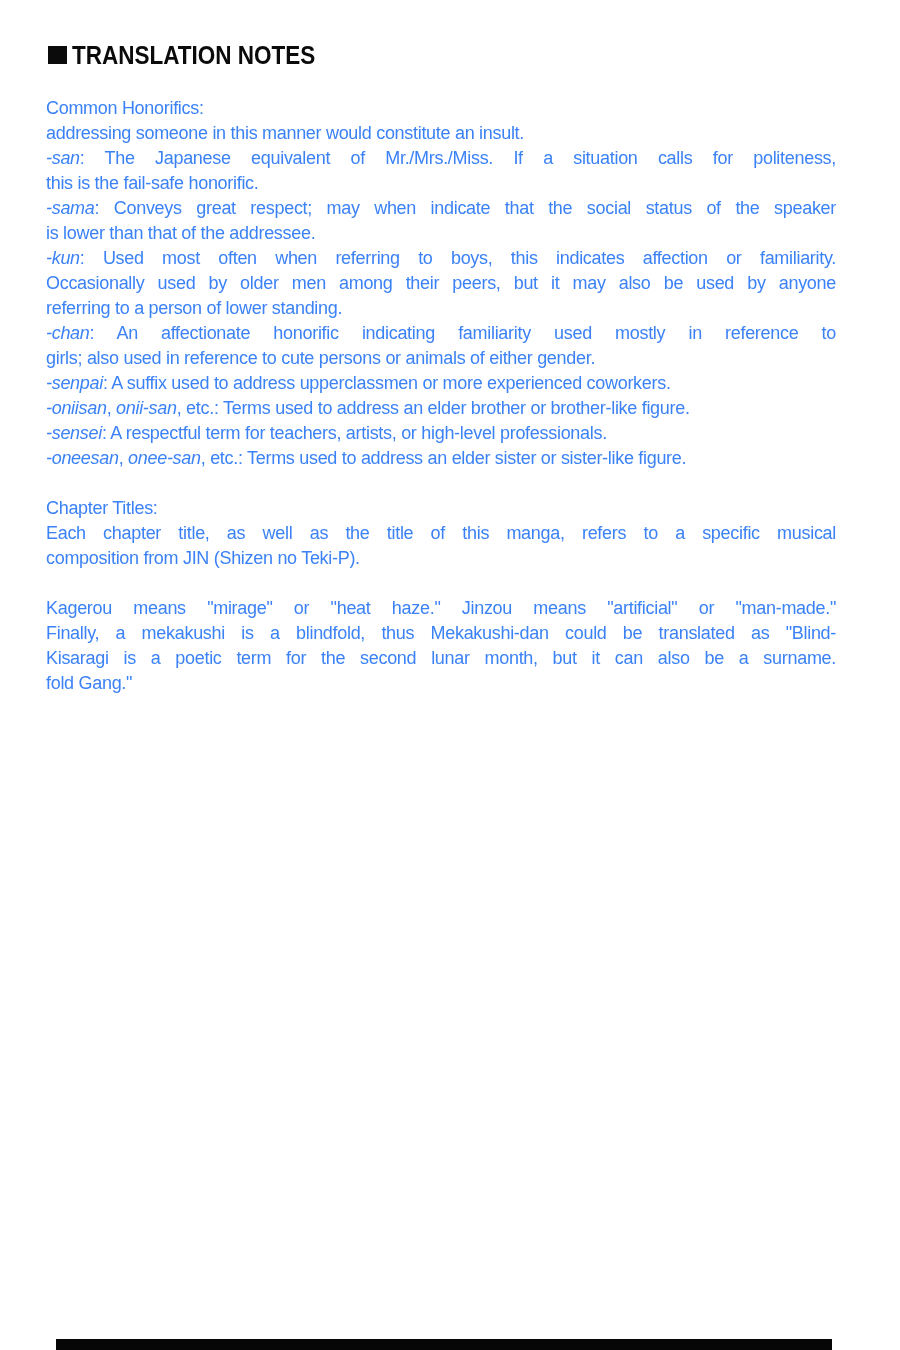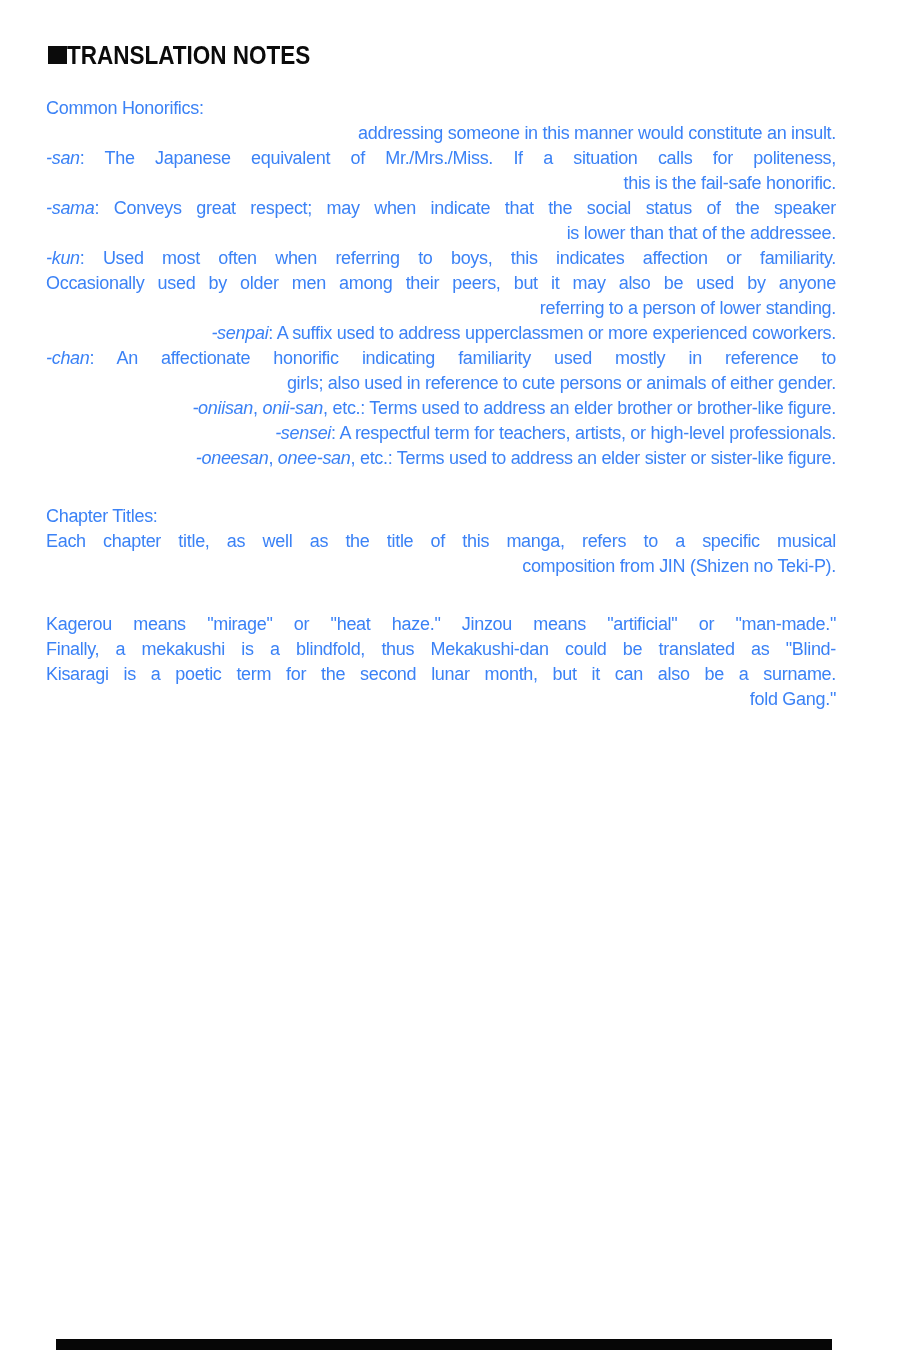--- a/index.html
+++ b/index.html
@@ -8,43 +8,43 @@
     background: #ffffff;
     font-family: "Liberation Sans", "DejaVu Sans", sans-serif;
     position: relative;
     overflow: hidden;
   }
   .page { position: absolute; inset: 0; background: #ffffff; }
 
   
   .title-row {
     position: absolute; left: 48px; top: 44px;
-    display: flex; align-items: center; 
+    display: flex; align-items: center; gap: 5px;
     height: 22px;
     justify-content: center;
   }
   .square-bullet {
     width: 19px; height: 18px; background: #0b0b0b; flex: 0 0 auto;
   }
   .title-text {
     display: inline-block;
     font-size: 25px; font-weight: bold; color: #0b0b0b;
     letter-spacing: 0px; white-space: nowrap;
     transform: scaleX(0.9); transform-origin: 0 50%;
   }
 
   
   .content {
     position: absolute; left: 46px; top: 96px; width: 790px;
     font-size: 18px; line-height: 25px; letter-spacing: -0.3px;
     color: #3b82f6;
   }
   .par { margin: 0; text-align: left; }
-  .section-gap { margin-top: 33px; }
-  .ln { display: block; text-align: right; }
+  .section-gap { margin-top: 25px; }
+  .ln { display: block; }
   .ln.j { text-align: justify; text-align-last: justify; }
   em { font-style: italic; }
 
   
   .bottom-bar {
     position: absolute; left: 56px; top: 1339px;
     width: 776px; height: 11px; background: #060606;
   }
 </style>
 </head>
@@ -72,25 +72,25 @@
         <p class="par">
           <span class="ln j"><em>-sama</em><span>: Conveys great respect; may when indicate that the social status of the speaker</span></span>
           <span class="ln"><span>is lower than that of the addressee.</span></span>
         </p>
         <p class="par">
           <span class="ln j"><em>-kun</em><span>: Used most often when referring to boys, this indicates affection or familiarity.</span></span>
           <span class="ln j"><span>Occasionally used by older men among their peers, but it may also be used by anyone</span></span>
           <span class="ln"><span>referring to a person of lower standing.</span></span>
         </p>
         <p class="par">
-          <span class="ln"><em>-senpai</em><span>: A suffix used to address upperclassmen or more experienced coworkers.</span></span>
+          <span class="ln j"><em>-chan</em><span>: An affectionate honorific indicating familiarity used mostly in reference to</span></span>
+          <span class="ln"><span>girls; also used in reference to cute persons or animals of either gender.</span></span>
         </p>
         <p class="par">
-          <span class="ln j"><em>-chan</em><span>: An affectionate honorific indicating familiarity used mostly in reference to</span></span>
-          <span class="ln"><span>girls; also used in reference to cute persons or animals of either gender.</span></span>
+          <span class="ln"><em>-senpai</em><span>: A suffix used to address upperclassmen or more experienced coworkers.</span></span>
         </p>
         <p class="par">
           <span class="ln"><em>-oniisan</em><span>, </span><em>onii-san</em><span>, etc.: Terms used to address an elder brother or brother-like figure.</span></span>
         </p>
         <p class="par">
           <span class="ln"><em>-sensei</em><span>: A respectful term for teachers, artists, or high-level professionals.</span></span>
         </p>
         <p class="par">
           <span class="ln"><em>-oneesan</em><span>, </span><em>onee-san</em><span>, etc.: Terms used to address an elder sister or sister-like figure.</span></span>
         </p>

